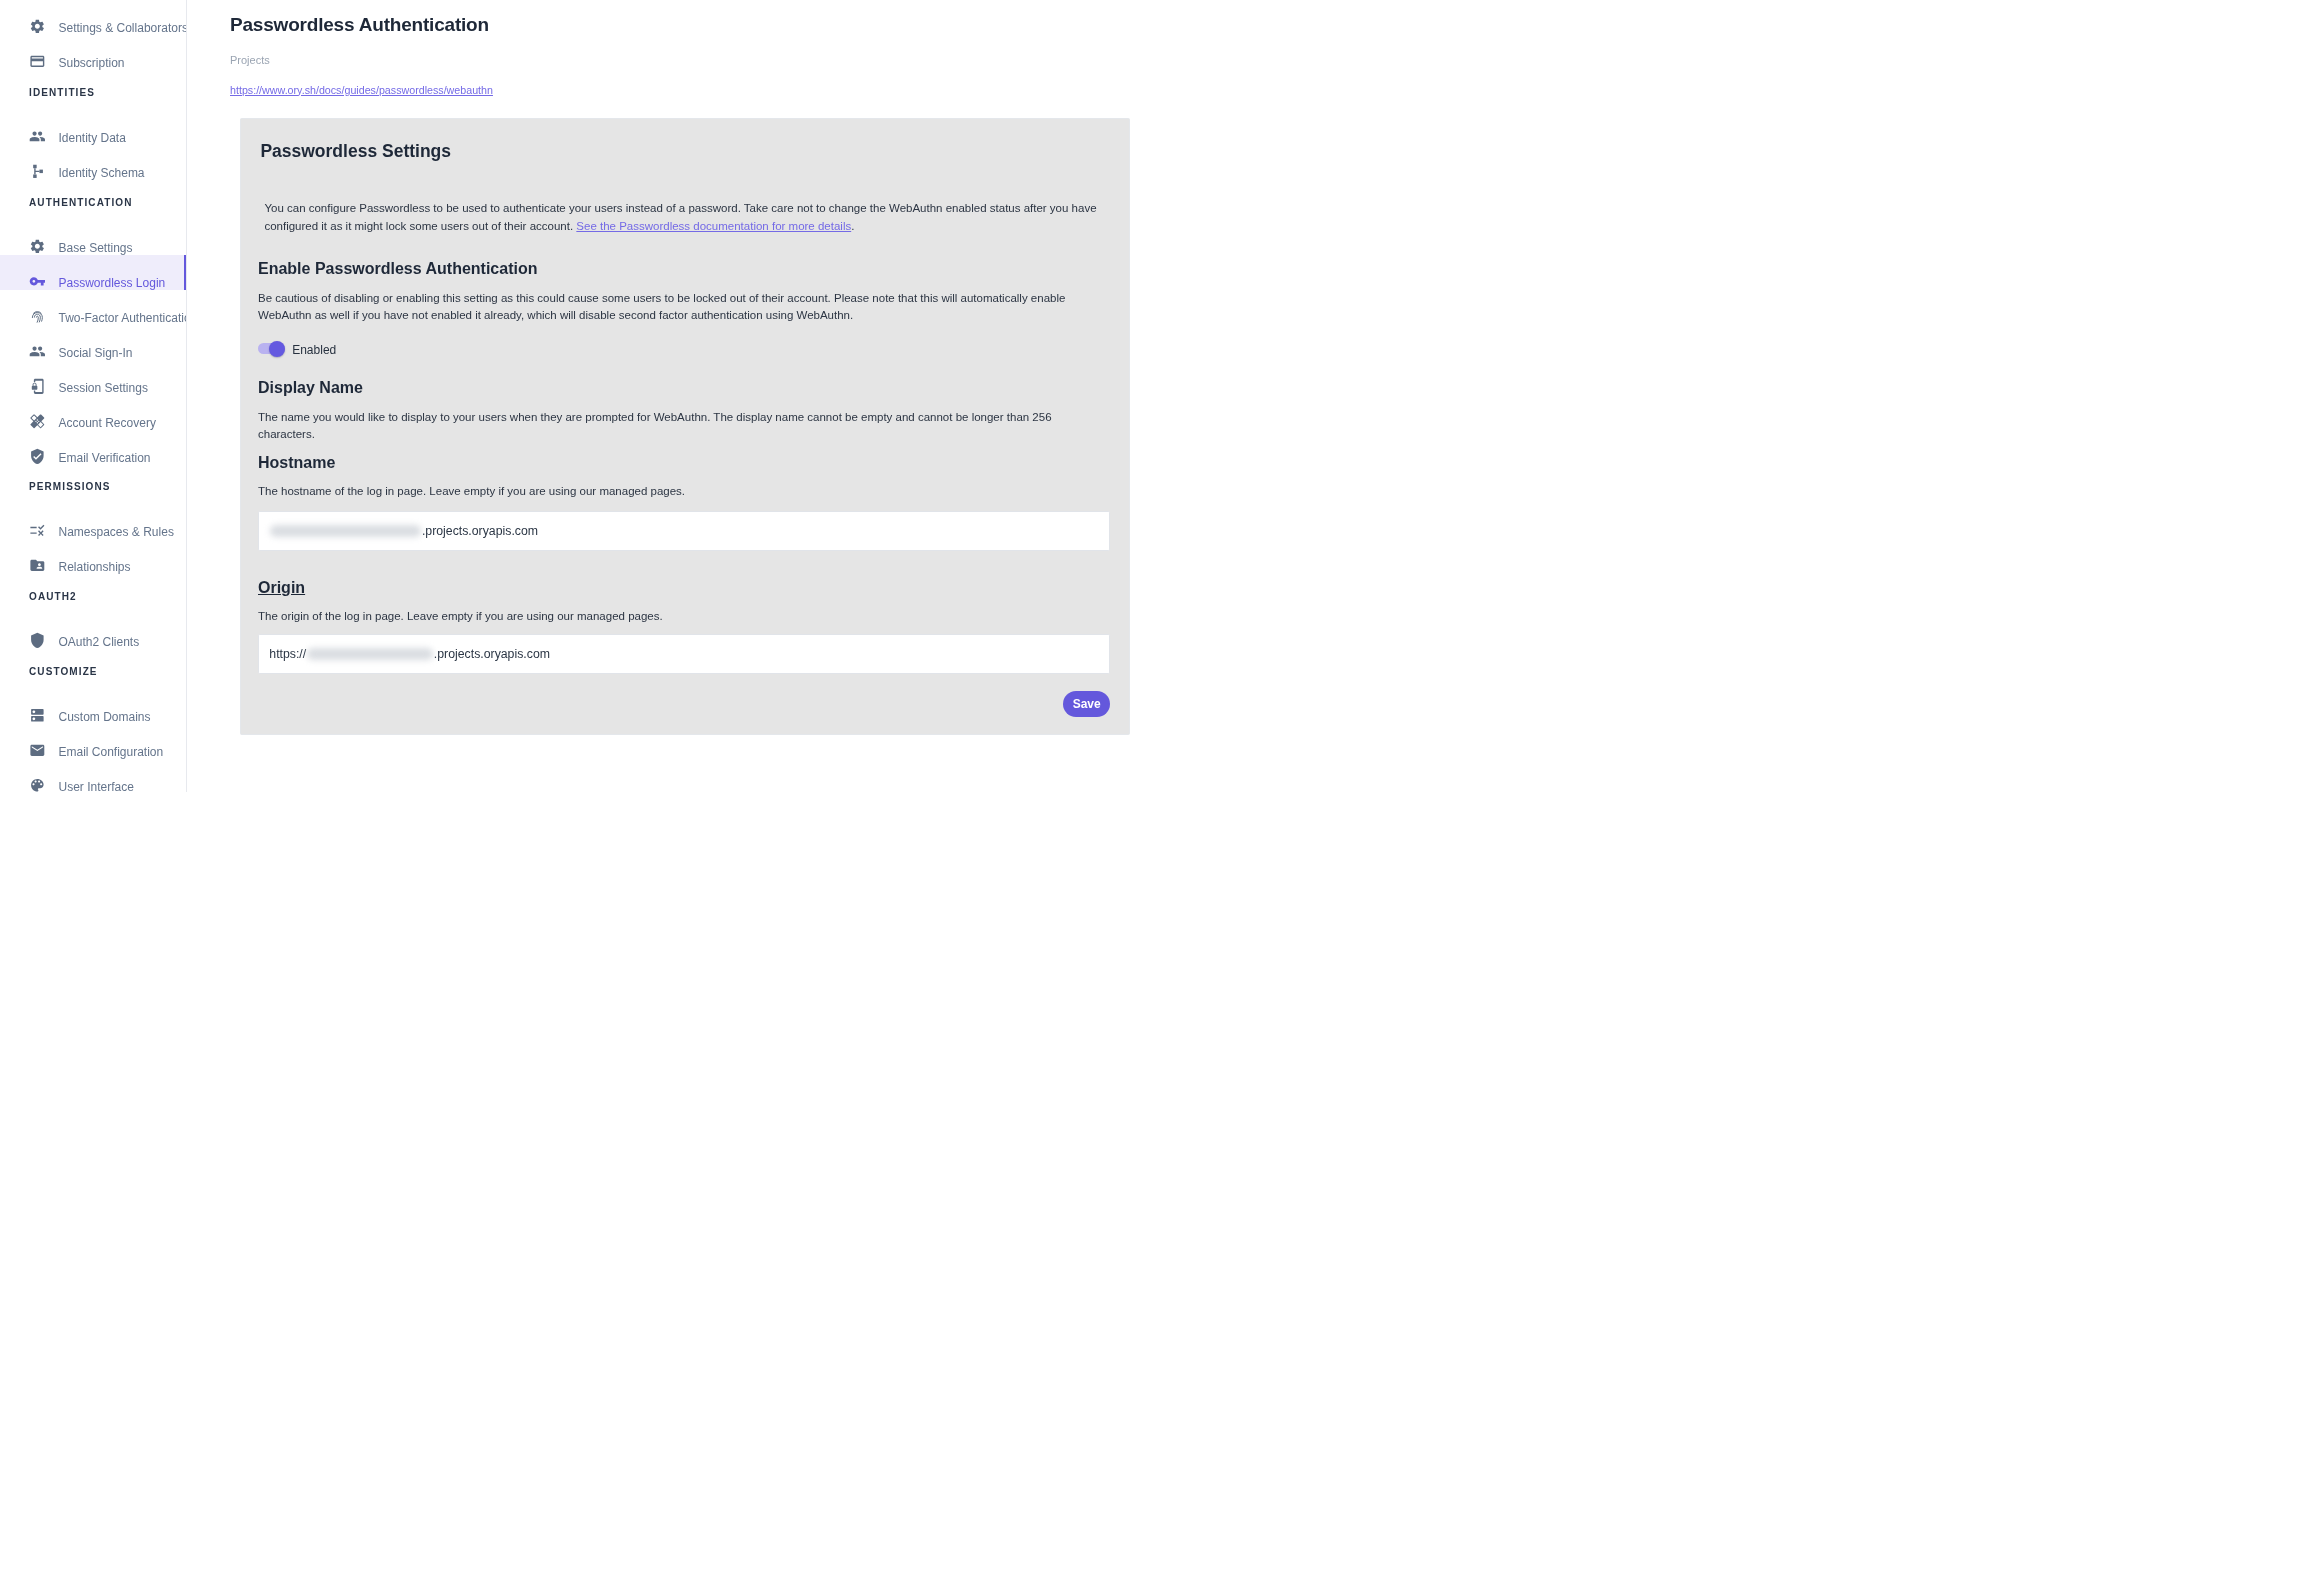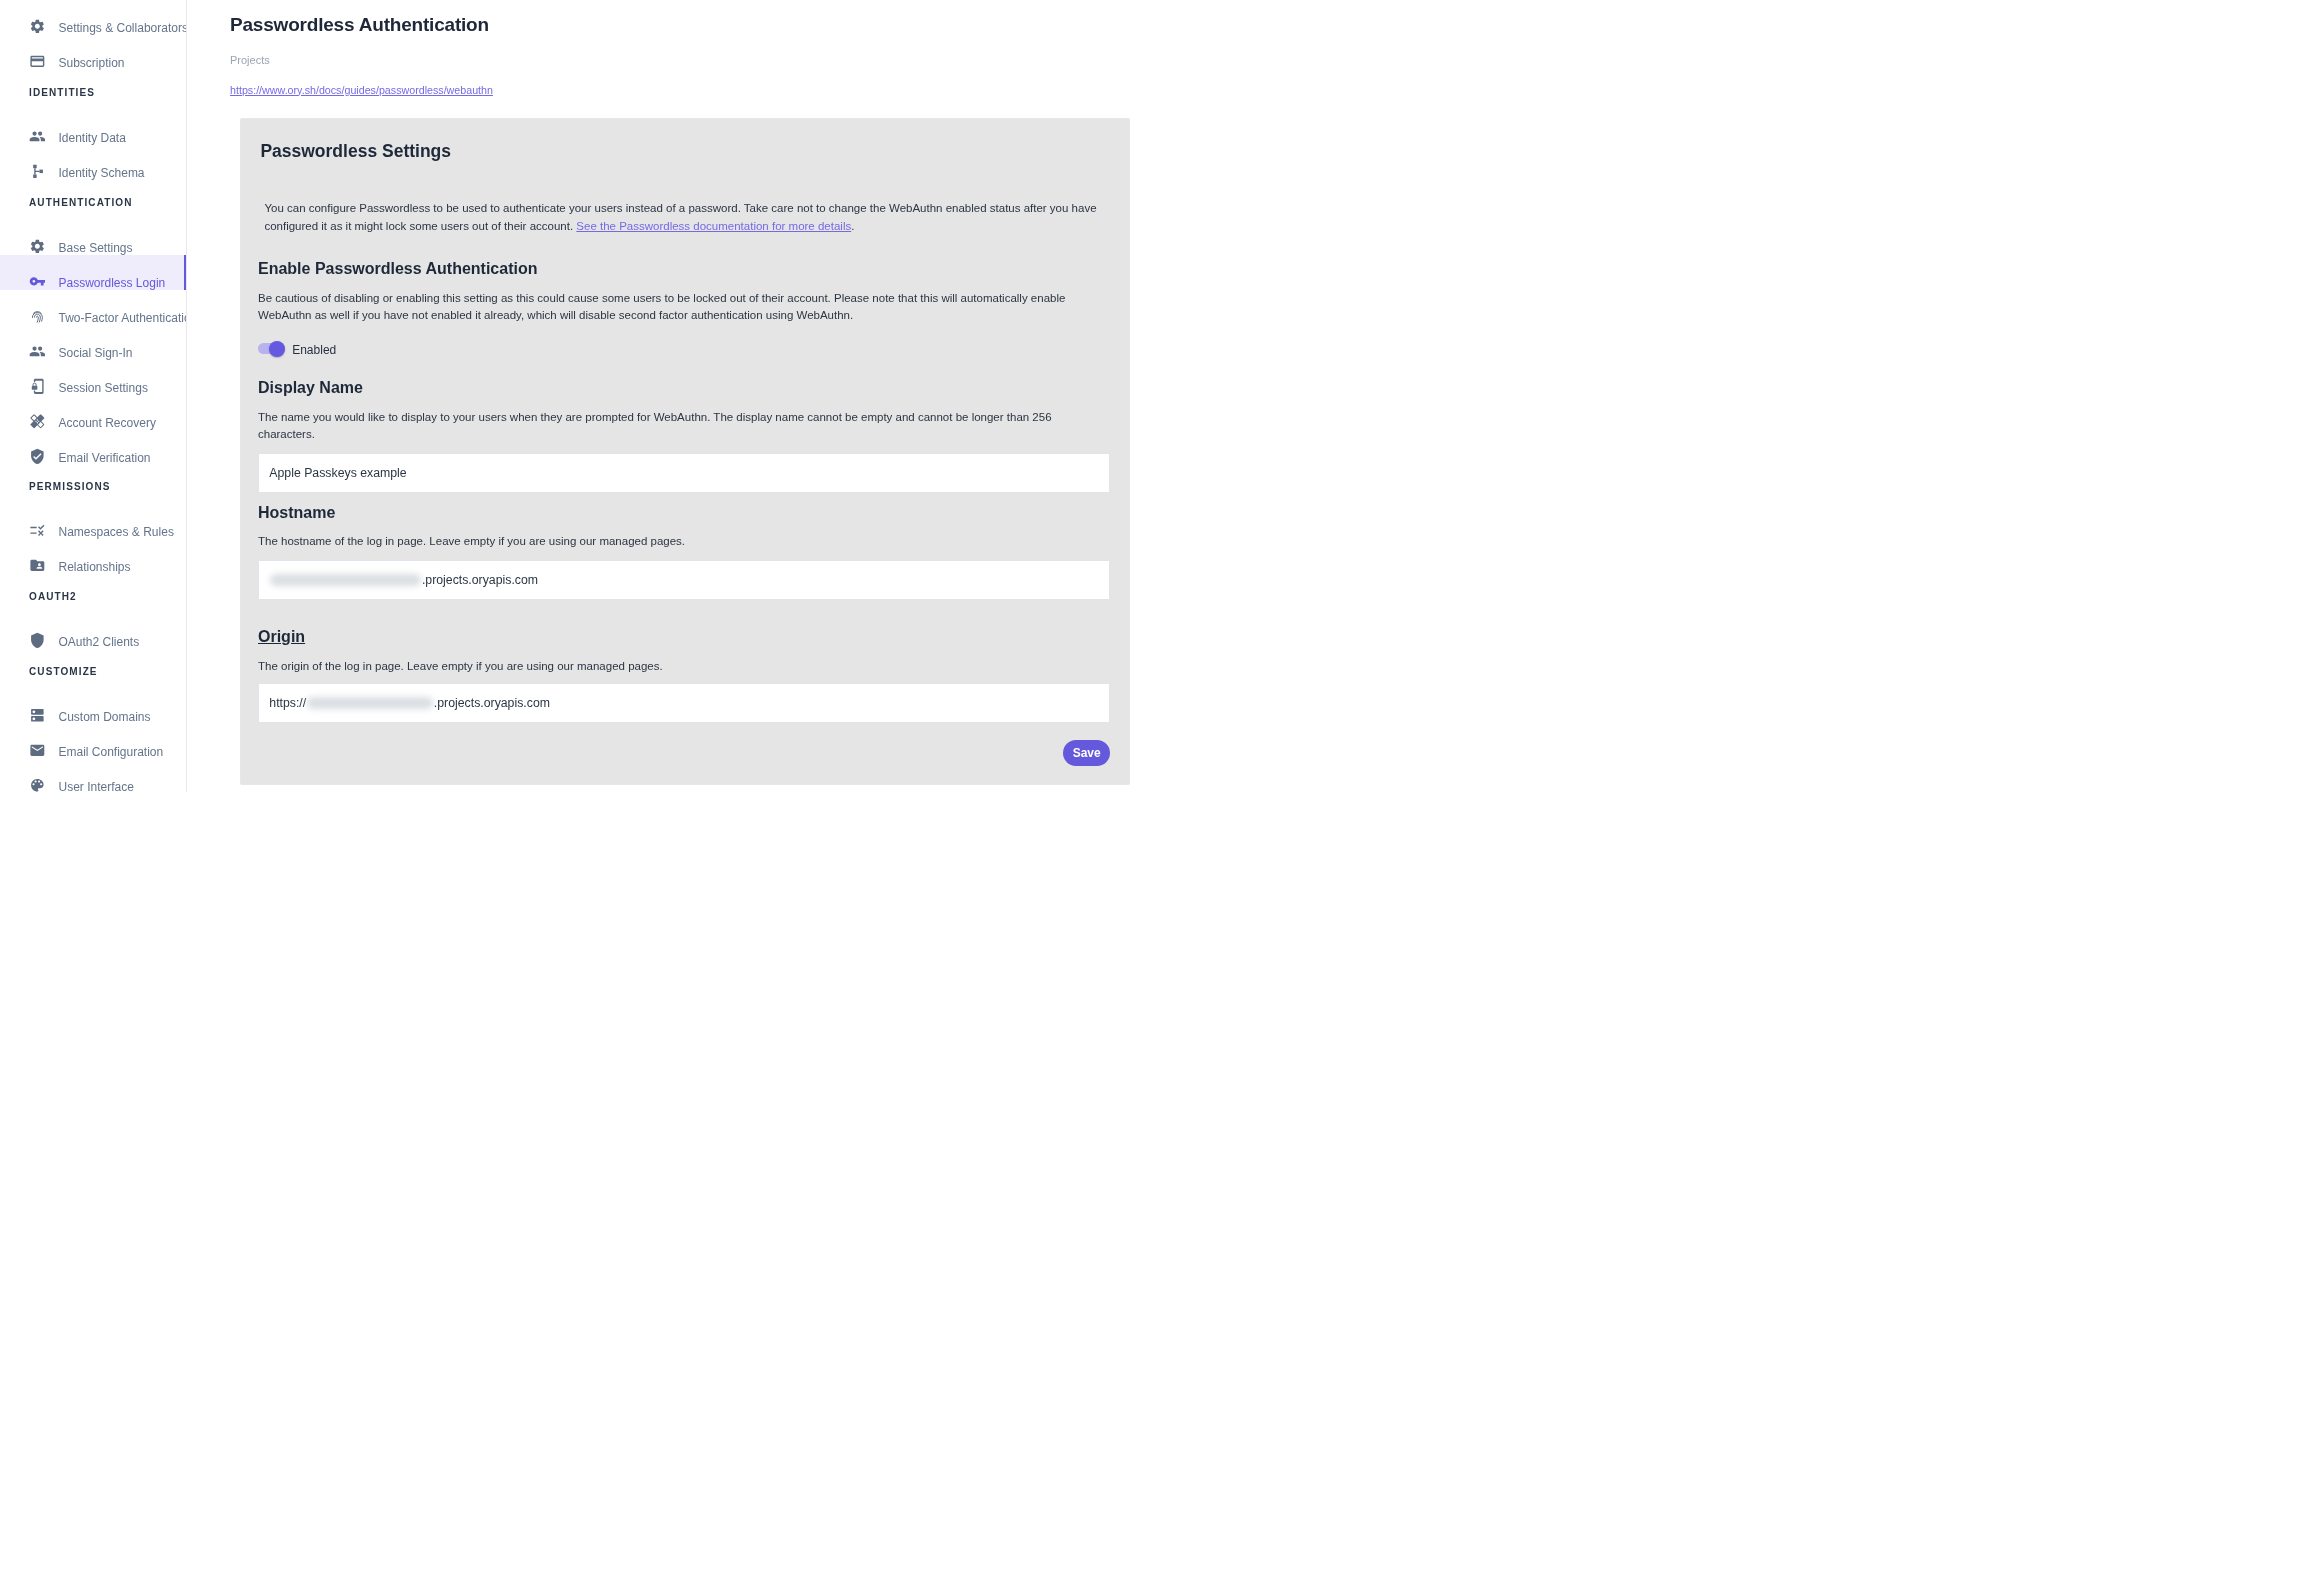--- a/index.html
+++ b/index.html
@@ -256,23 +256,20 @@
       <div class="toggle-row">
         <span class="switch">
           <span class="track"></span>
           <span class="thumb"></span>
         </span>
         <span class="toggle-label">Enabled</span>
       </div>
 
       <h3 class="flabel dn-label">Display Name</h3>
       <p class="fdesc dn-desc">The name you would like to display to your users when they are prompted for WebAuthn. The display name cannot be empty and cannot be longer than 256 characters.</p>
-      <div class="text-input dn-input">
-        <span>Apple Passkeys example</span>
-      </div>
 
       <h3 class="flabel hn-label">Hostname</h3>
       <p class="fdesc hn-desc">The hostname of the log in page. Leave empty if you are using our managed pages.</p>
       <div class="text-input hn-input">
         <span class="redacted hn"></span>
           <span>.projects.oryapis.com</span>
       </div>
 
       <h3 class="flabel or-label">Origin</h3>
       <p class="fdesc or-desc">The origin of the log in page. Leave empty if you are using our managed pages.</p>

